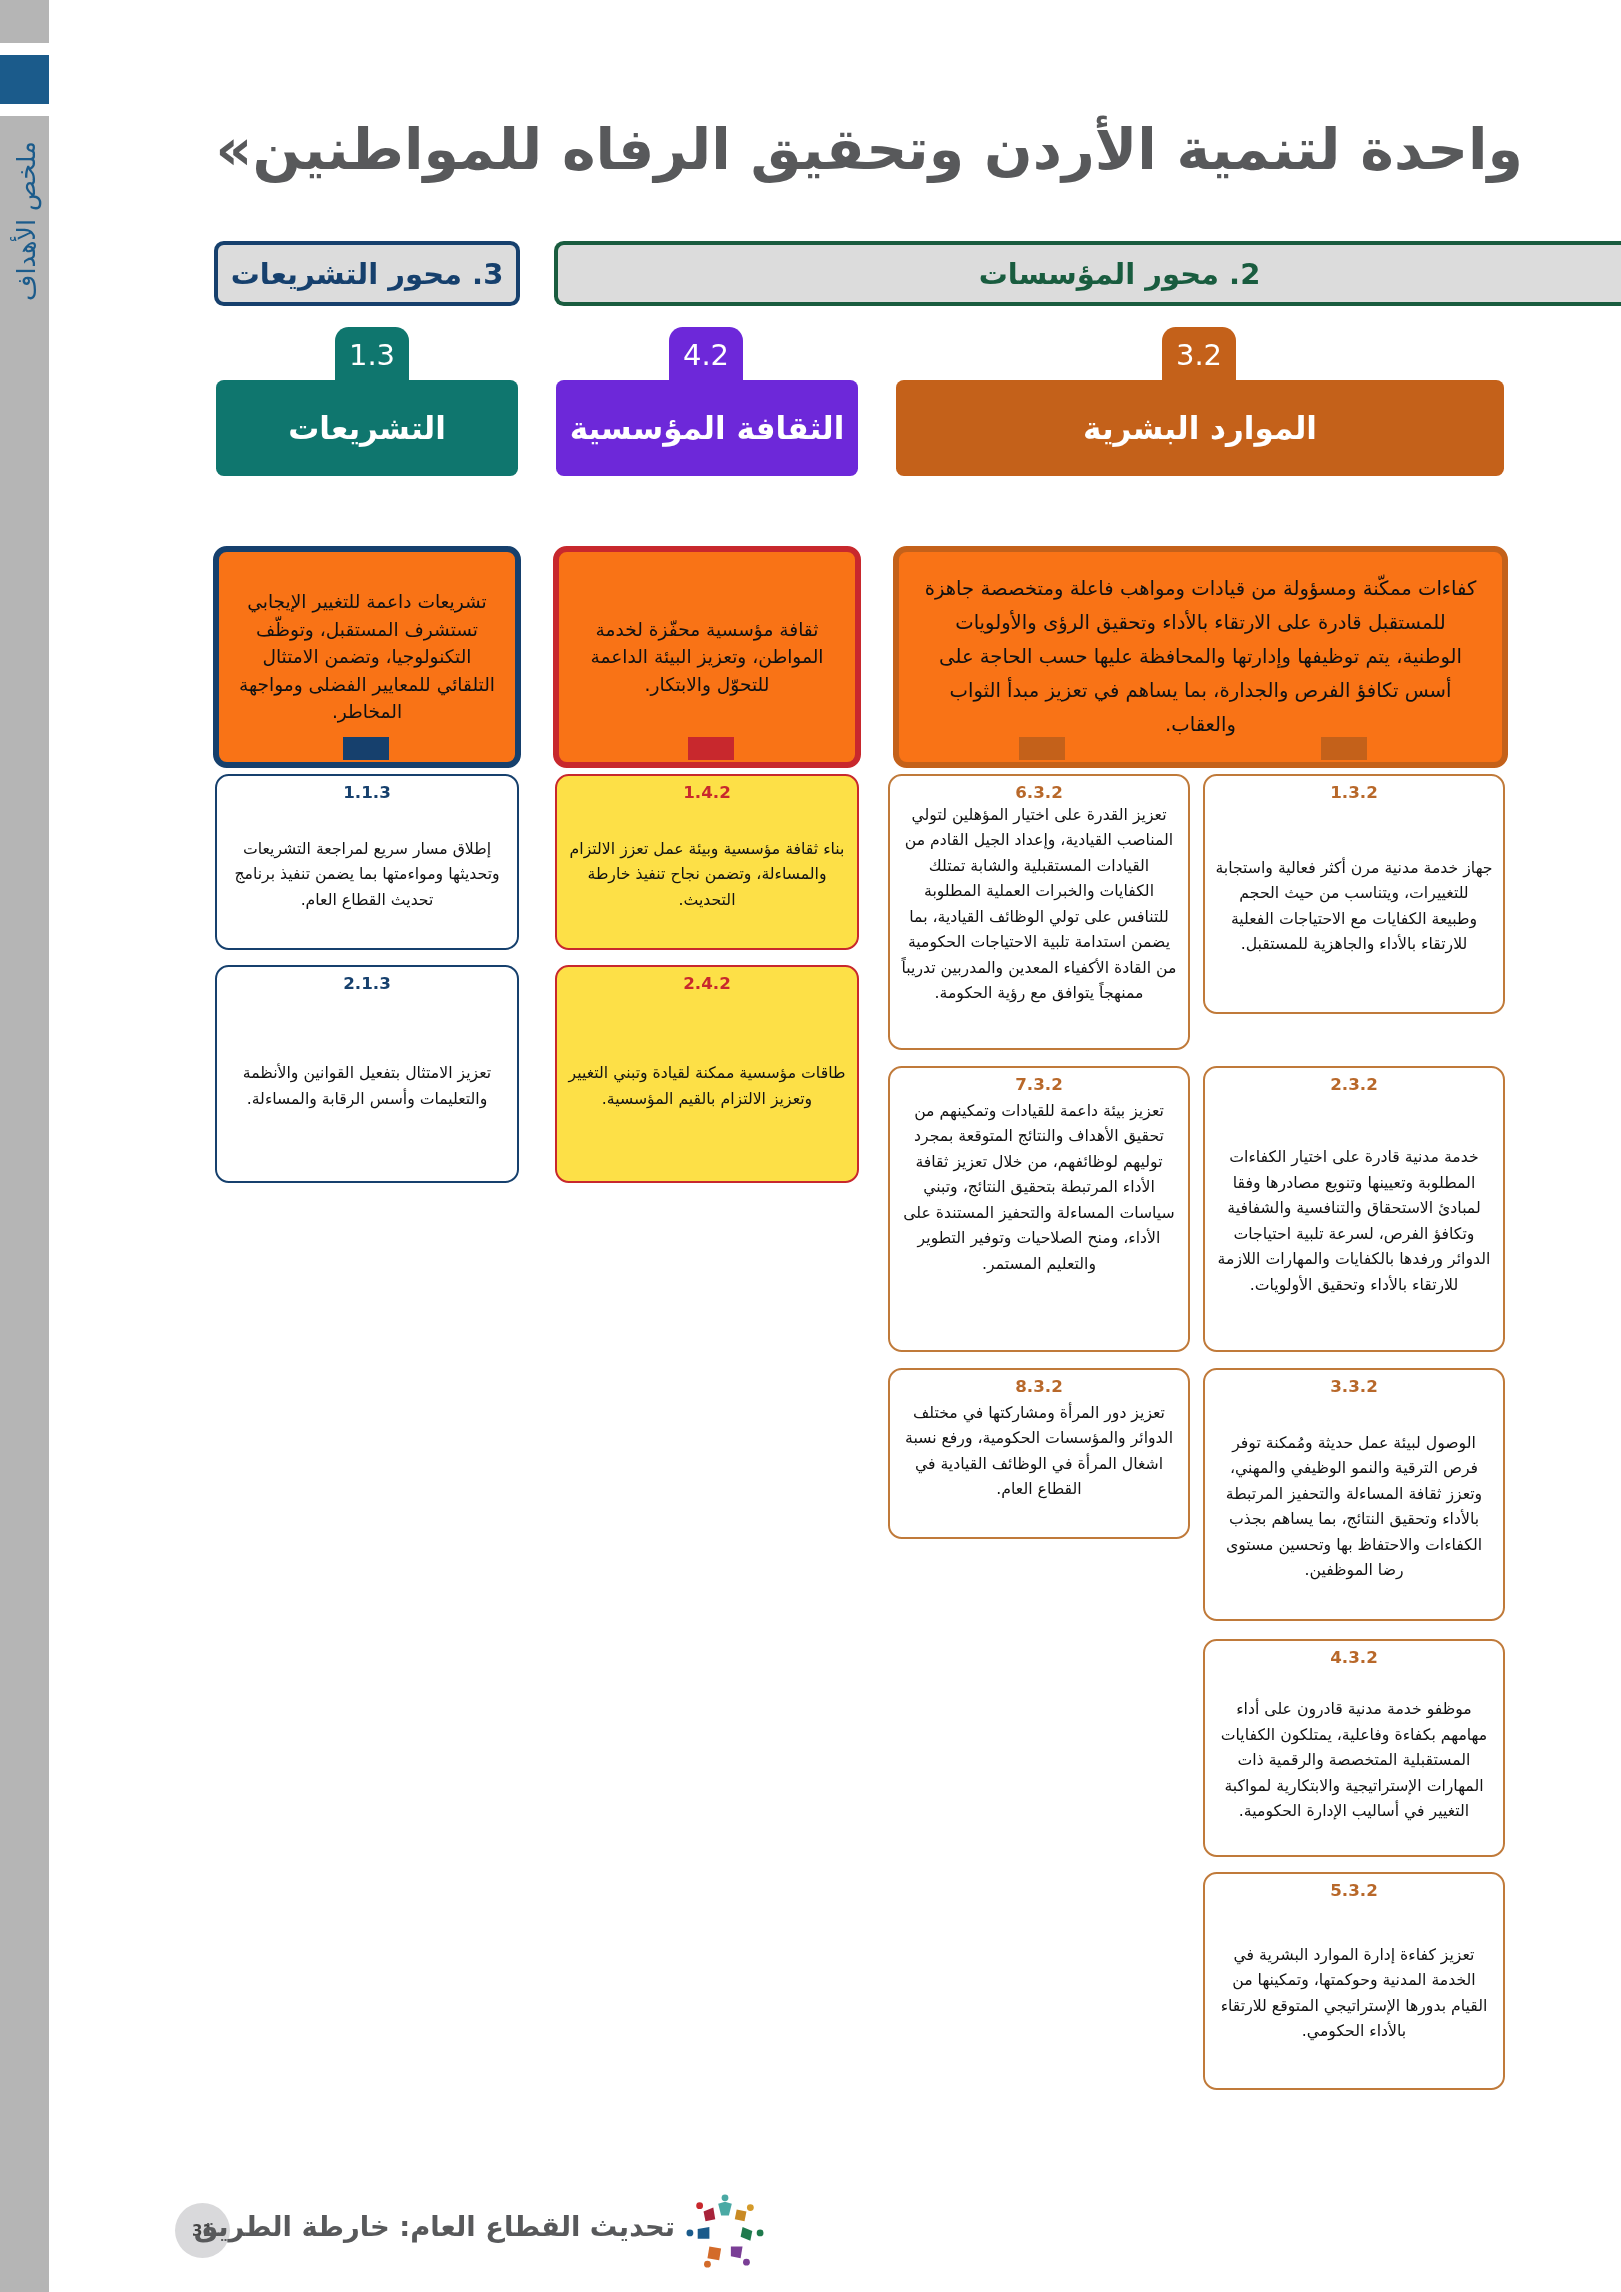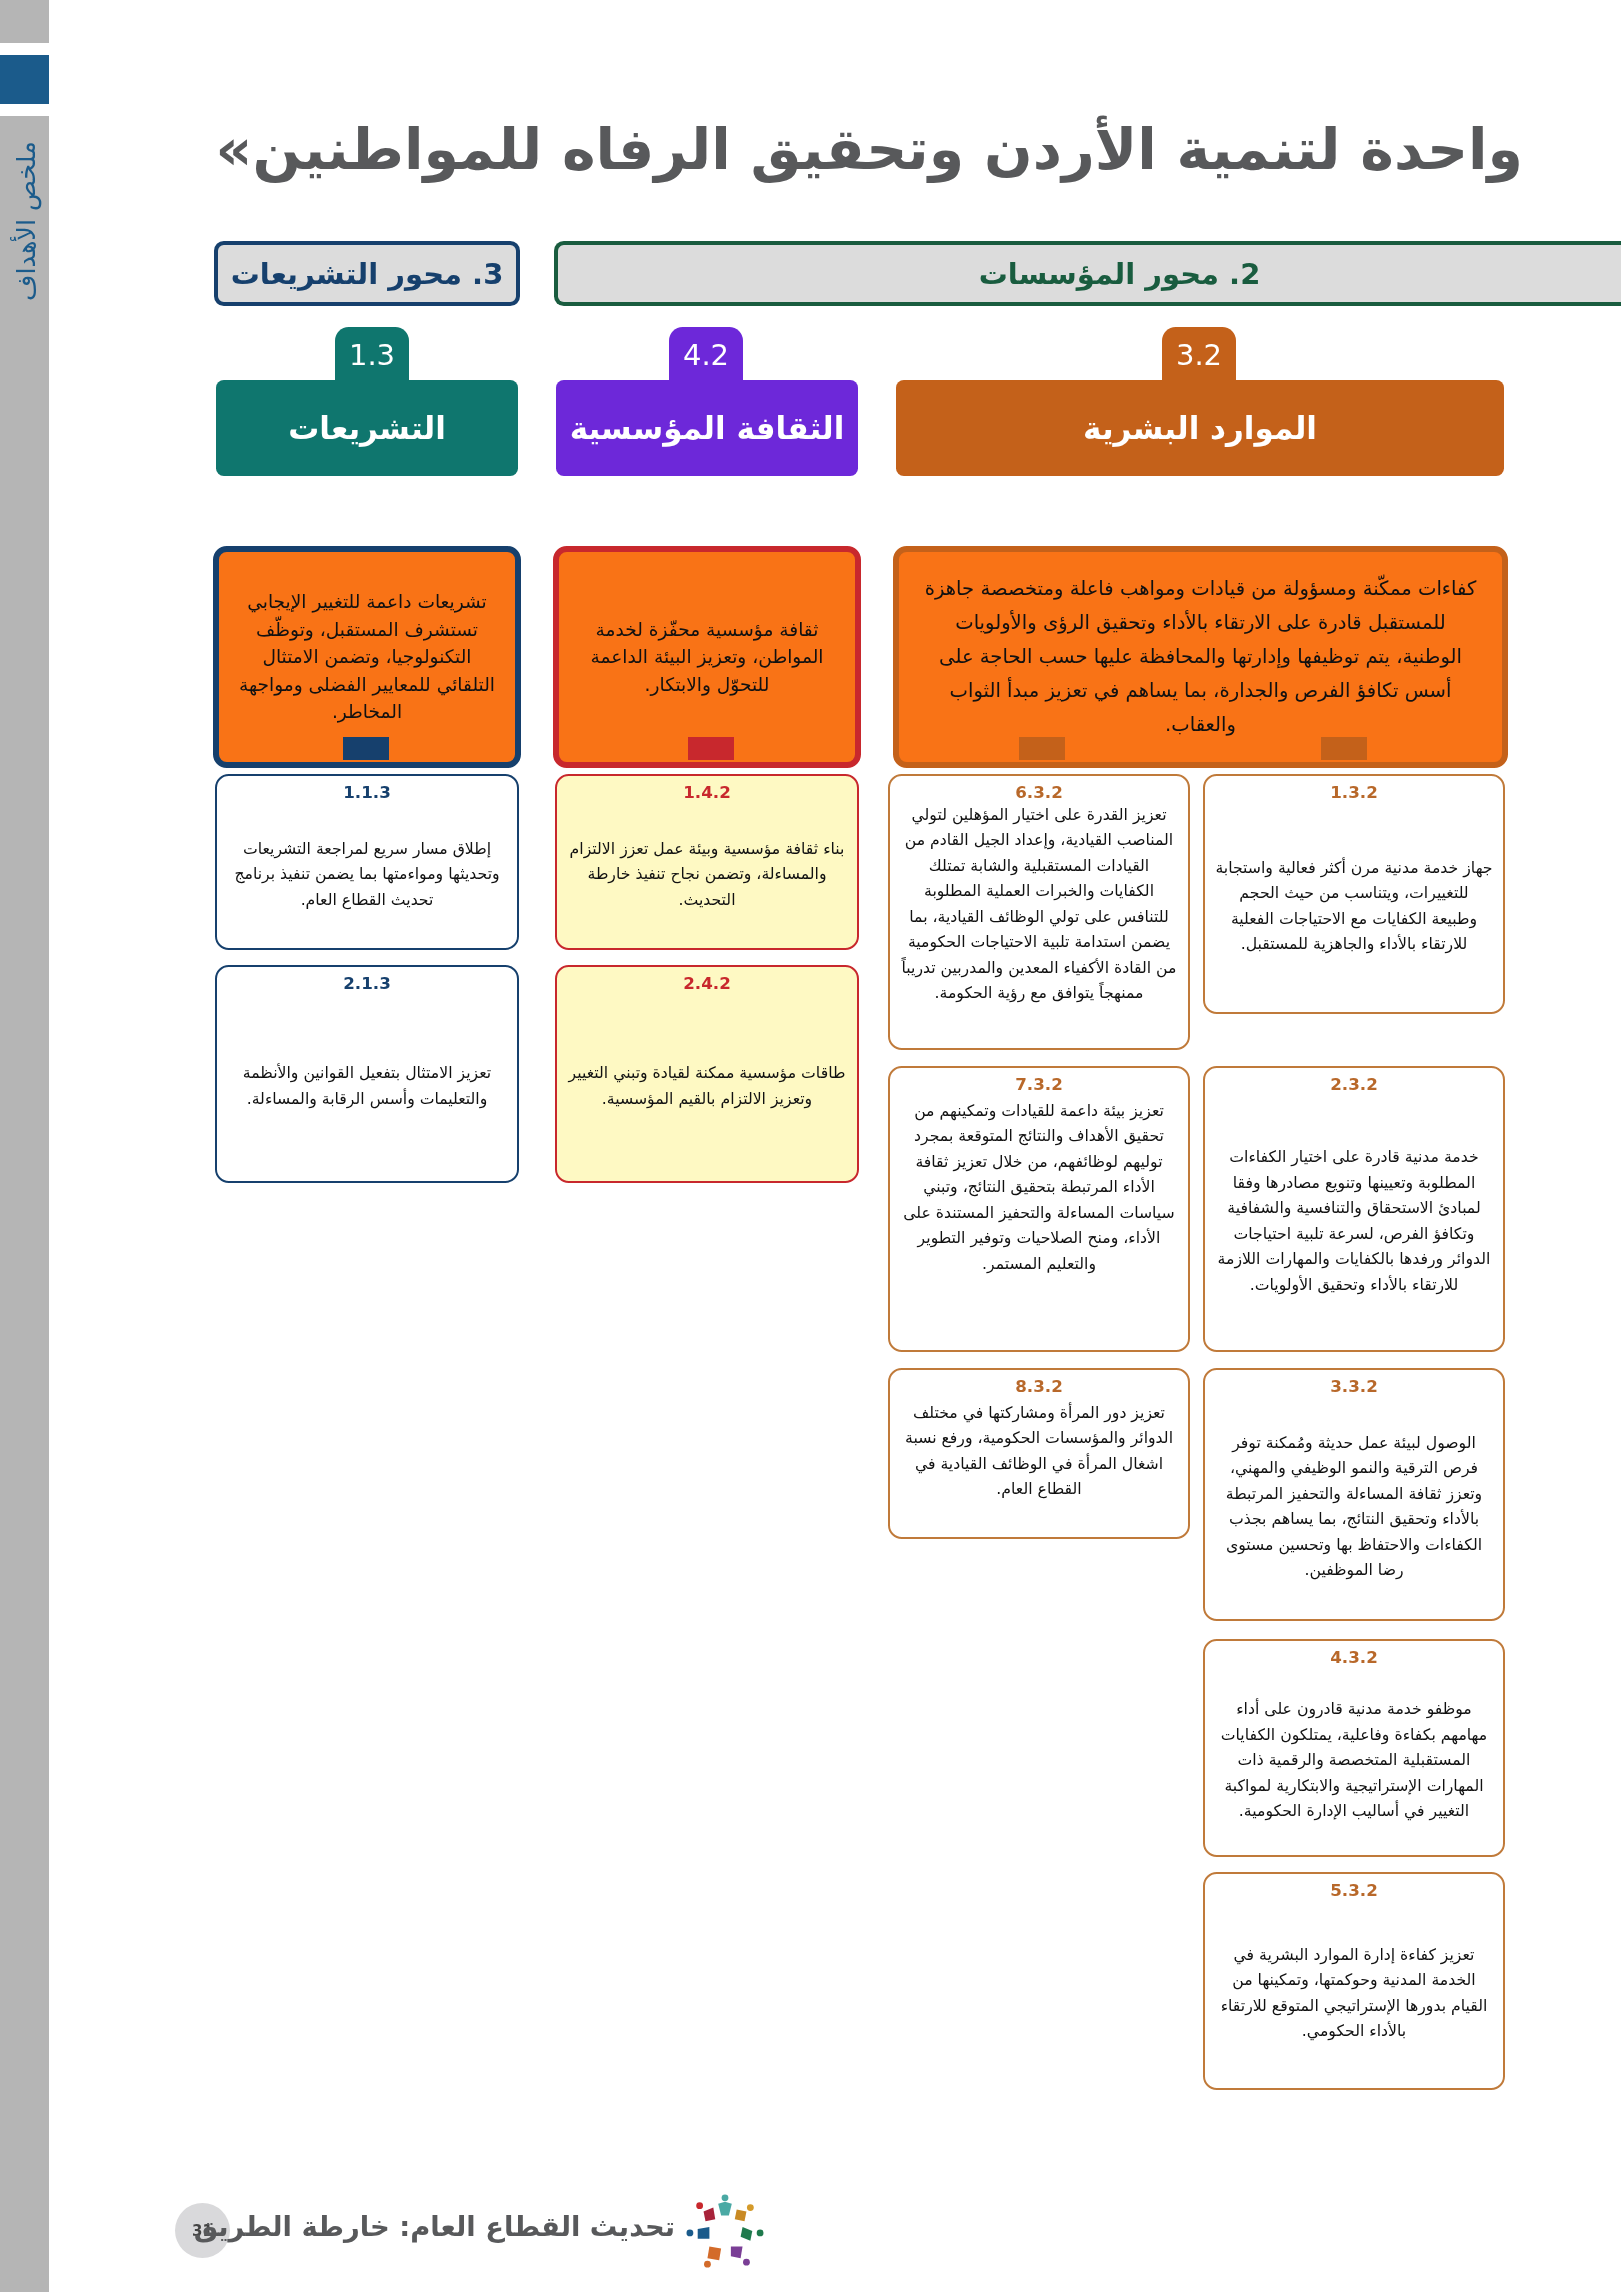--- a/index.html
+++ b/index.html
@@ -37,21 +37,21 @@
     display: flex; flex-direction: column; align-items: center; text-align: center; padding: 5.9px 9.8px; }
   .card .code { font-size: 16.7px; font-weight: bold; direction: ltr; margin-bottom: 3.9px; }
   .card .txt { font-size: 15.7px; line-height: 25.5px; flex: 1; display: flex; align-items: center; }
   .card.top .txt { align-items: flex-start; }
 
   .blue { background: #0f766e; border-color: #16406d; color: #16406d; }
   .red { background: #6d28d9; border-color: #c8282d; color: #c8282d; }
   .orange { background: #c4611a; border-color: #c4611a; color: #c4611a; }
   .desc-box.blue, .desc-box.red, .desc-box.orange { background: #f97316; color: #111; margin-top: 44px; }
   .card.blue { background: #fff; color: #111; } .card.blue .code { color: #16406d; }
-  .card.red { background: #fef9c3; color: #111; } .card.red .code { color: #c8282d; }
+  .card.red { background: #fde047; color: #111; } .card.red .code { color: #c8282d; }
   .card.orange { background: #fff; color: #111; border-color: #c07a3a; } .card.orange .code { color: #b8682a; }
   .num-tab.blue, .head-box.blue { color: #fff; } .num-tab.red, .head-box.red { color: #fff; } .num-tab.orange, .head-box.orange { color: #fff; }
   .tri.blue { background: transparent; border-bottom-color: #16406d; }
   .tri.red { background: transparent; border-bottom-color: #c8282d; }
   .tri.orange { background: transparent; border-bottom-color: #c4611a; }
 
   .footer-title { position: absolute; right: 946px; top: 2211px; font-size: 27.4px; font-weight: bold; color: #58595b; white-space: nowrap; }
   .page-num { position: absolute; left: 175px; top: 2203px; width: 55px; height: 55px; border-radius: 50%;
     background: #d9d9db; color: #444; display: flex; align-items: center; justify-content: center; font-size: 15px; font-weight: bold; direction: ltr; }
   .logo { position: absolute; left: 686px; top: 2192px; width: 78px; height: 78px; }

